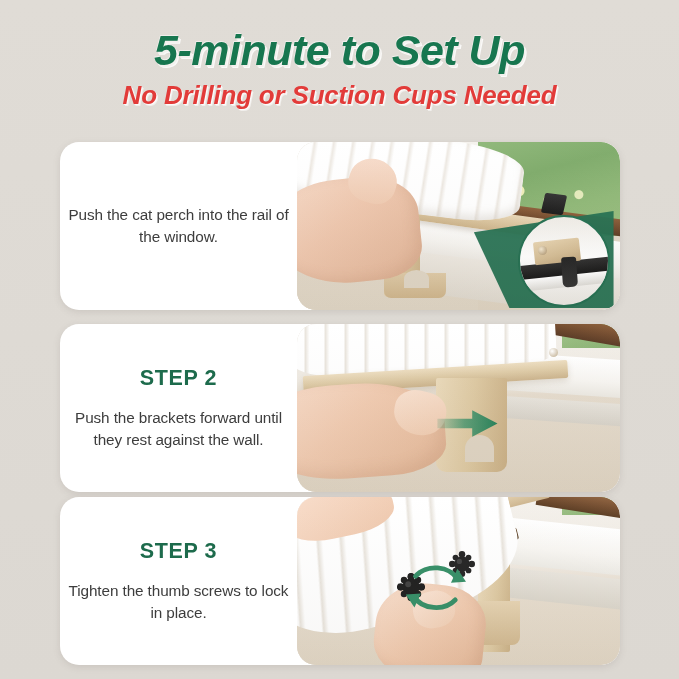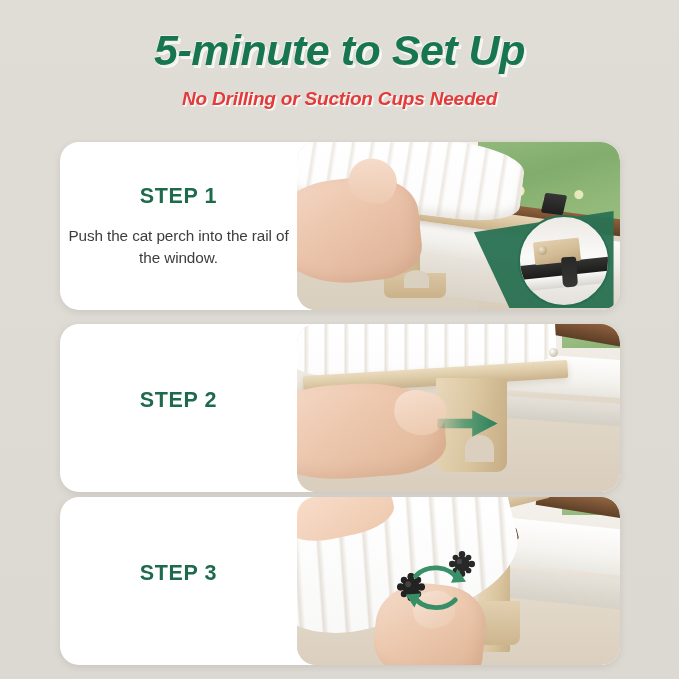--- a/index.html
+++ b/index.html
@@ -36,22 +36,22 @@
     color: #17764f;
     letter-spacing: -0.5px;
     line-height: 1.05;
     text-shadow:
       1.5px 1.5px 0 #f3f1ee,
       2.5px 2.5px 0 rgba(255,255,255,0.85),
       -0.6px -0.6px 0 rgba(255,255,255,0.5);
     white-space: nowrap;
   }
   .subtitle {
-    margin-top: 15px;
-    font-size: 19px;
+    margin-top: 7px;
+    font-size: 26px;
     font-weight: bold;
     font-style: italic;
     color: #e23b39;
     letter-spacing: -0.2px;
     text-shadow:
       1px 1px 0 rgba(255,255,255,0.75),
       1.8px 1.8px 0 rgba(255,255,255,0.55);
     white-space: nowrap;
   }
 
@@ -608,21 +608,20 @@
 <div class="page">
 
   <div class="header">
     <div class="title">5-minute to Set Up</div>
     <div class="subtitle">No Drilling or Suction Cups Needed</div>
   </div>
 
   <div class="card" id="card-1">
 
     <div class="card-text">
-      <div class="step-label">STEP 1</div>
       <div class="step-desc">Push the cat perch into the rail of the window.</div>
     </div>
 
     <div class="card-photo">
       <div class="p1-wallback"></div>
       <div class="p1-outside"></div>
       <div class="p1-innerwall"></div>
       <div class="p1-frame"></div>
       <div class="p1-sill"></div>
       <div class="p1-sill2"></div>
@@ -644,20 +643,21 @@
         <div class="p1-inset-hook"></div>
       </div>
       <div class="photo-shade"></div>
     </div>
   </div>
 
   <div class="card" id="card-2">
 
     <div class="card-text">
       <div class="step-label">STEP 2</div>
+      <div class="step-desc">Push the brackets forward until they rest against the wall.</div>
     </div>
 
     <div class="card-photo">
       <div class="p2-wall"></div>
       <div class="p2-outside"></div>
       <div class="p2-frame"></div>
       <div class="p2-sill"></div>
       <div class="p2-sill-edge"></div>
       <div class="p2-cushion"></div>
       <div class="p2-board"></div>
@@ -679,20 +679,21 @@
         <path d="M2,26 L68,26 L68,10 L116,35 L68,60 L68,44 L2,44 Z" fill="url(#agrad)"></path>
       </svg>
       <div class="photo-shade"></div>
     </div>
   </div>
 
   <div class="card" id="card-3">
 
     <div class="card-text">
       <div class="step-label">STEP 3</div>
+      <div class="step-desc">Tighten the thumb screws to lock in place.</div>
     </div>
 
     <div class="card-photo">
       <div class="p3-wall"></div>
       <div class="p3-outside"></div>
       <div class="p3-frame"></div>
       <div class="p3-sill"></div>
       <div class="p3-sill2"></div>
       <div class="p3-board"></div>
       <div class="p3-rail"></div>

